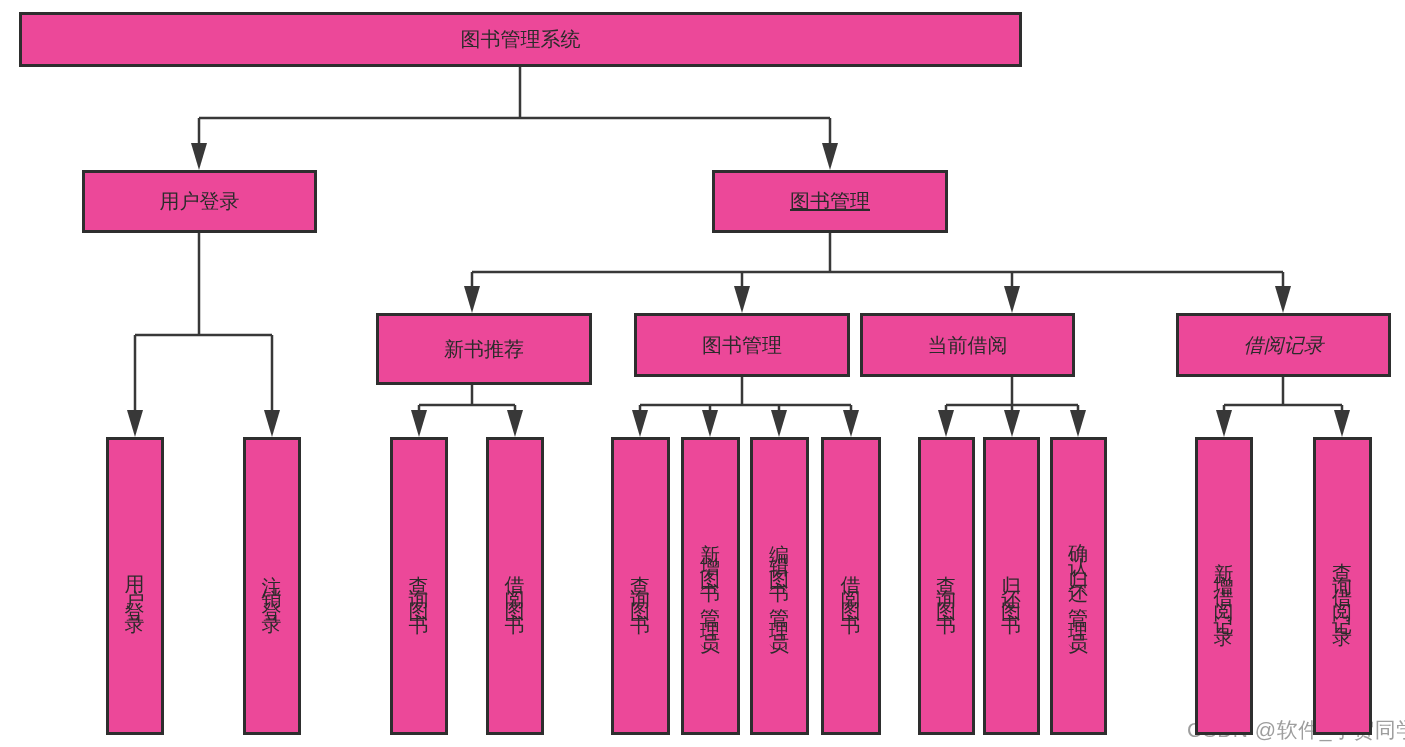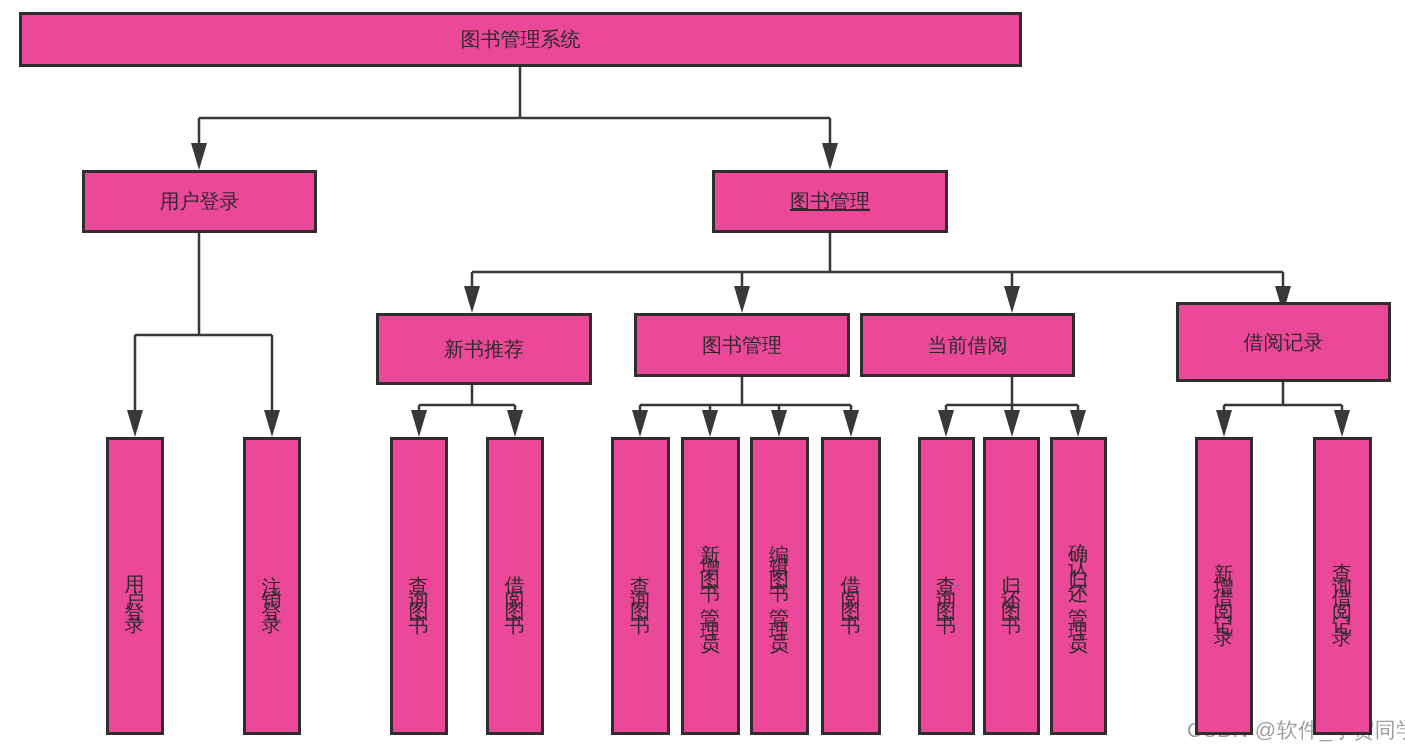--- a/index.html
+++ b/index.html
@@ -34,21 +34,21 @@
     line-height: 1.1;
     white-space: nowrap;
   }
   
   #b-root        { left: 19px;   top: 12px;  width: 1003px; height: 55px; }
   #b-user-login  { left: 82px;   top: 170px; width: 235px;  height: 63px; }
   #b-book-mgmt   { left: 712px;  top: 170px; width: 236px;  height: 63px; text-decoration: underline; }
   #b-new-book    { left: 376px;  top: 313px; width: 216px;  height: 72px; }
   #b-book-borrow { left: 634px;  top: 313px; width: 216px;  height: 64px; }
   #b-current     { left: 860px;  top: 313px; width: 215px;  height: 64px; }
-  #b-records     { left: 1176px; top: 302px; width: 215px;  height: 80px; }
+  #b-records     { left: 1176px; top: 313px; width: 215px;  height: 64px; font-style: italic; }
   
   .vbox { top: 437px; height: 298px; }
   #l-login      { left: 106px;  width: 58px; }
   #l-logout     { left: 243px;  width: 58px; }
   #l-nb-query   { left: 390px;  width: 58px; }
   #l-nb-borrow  { left: 486px;  width: 58px; }
   #l-bb-query   { left: 611px;  width: 59px; }
   #l-bb-add     { left: 681px;  width: 59px; }
   #l-bb-edit    { left: 750px;  width: 59px; }
   #l-bb-borrow  { left: 821px;  width: 60px; }

